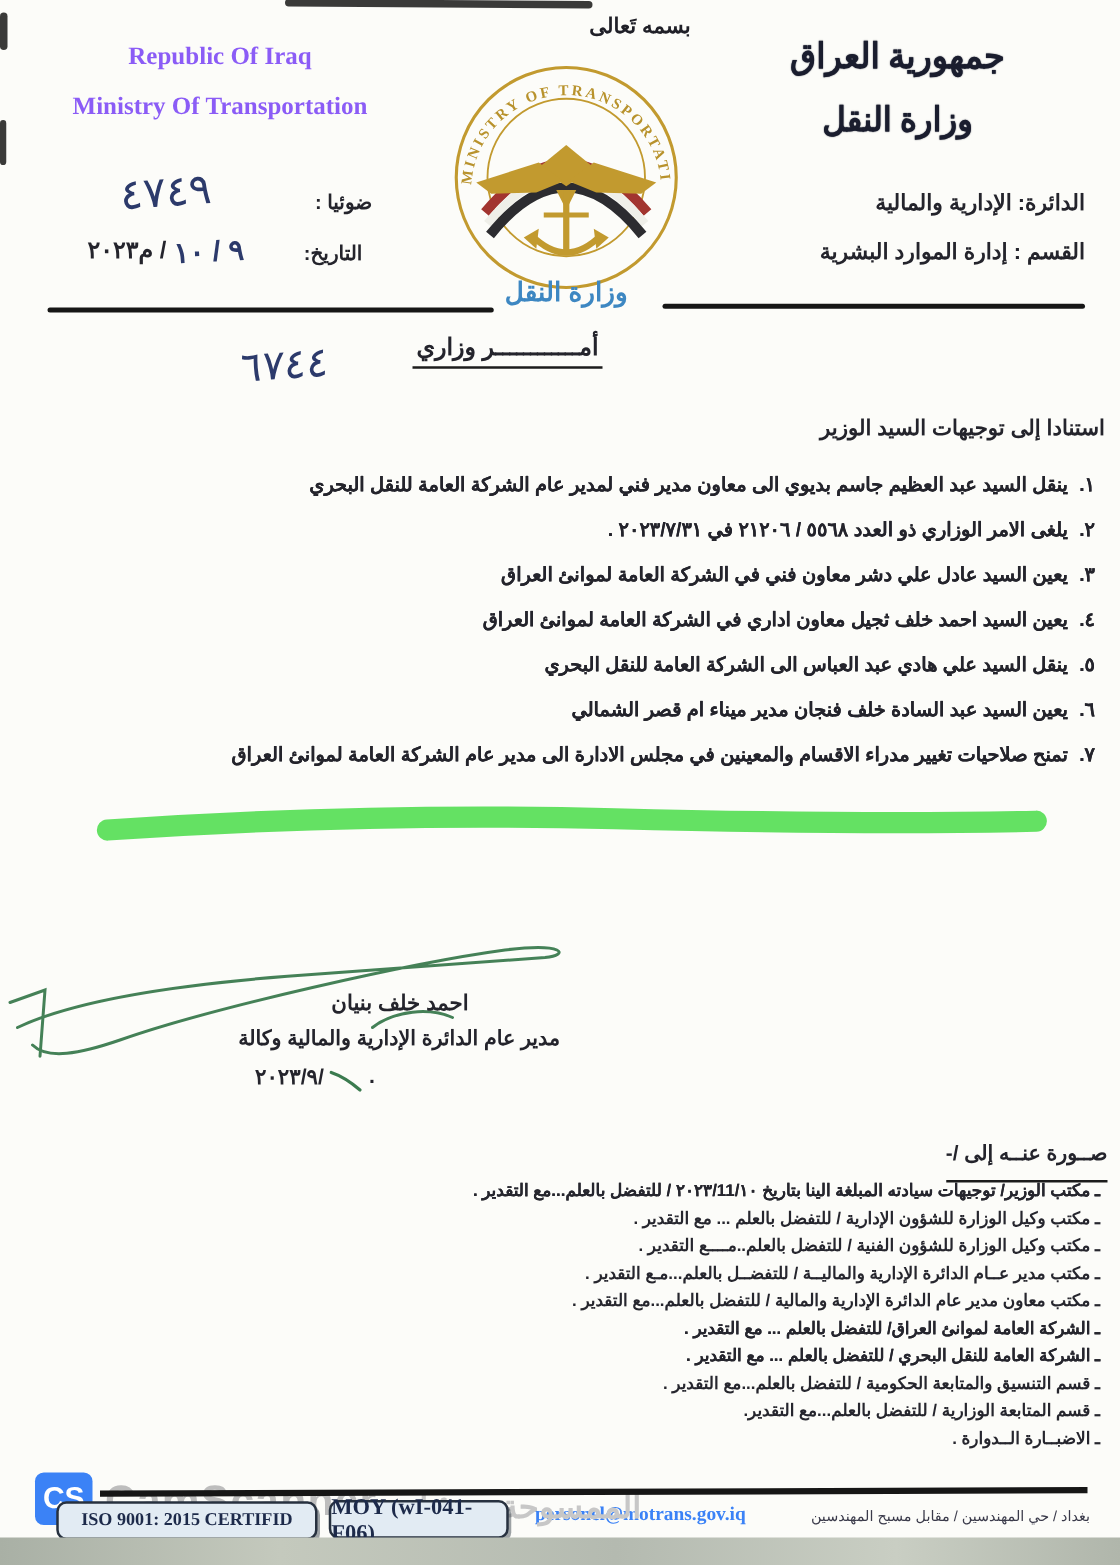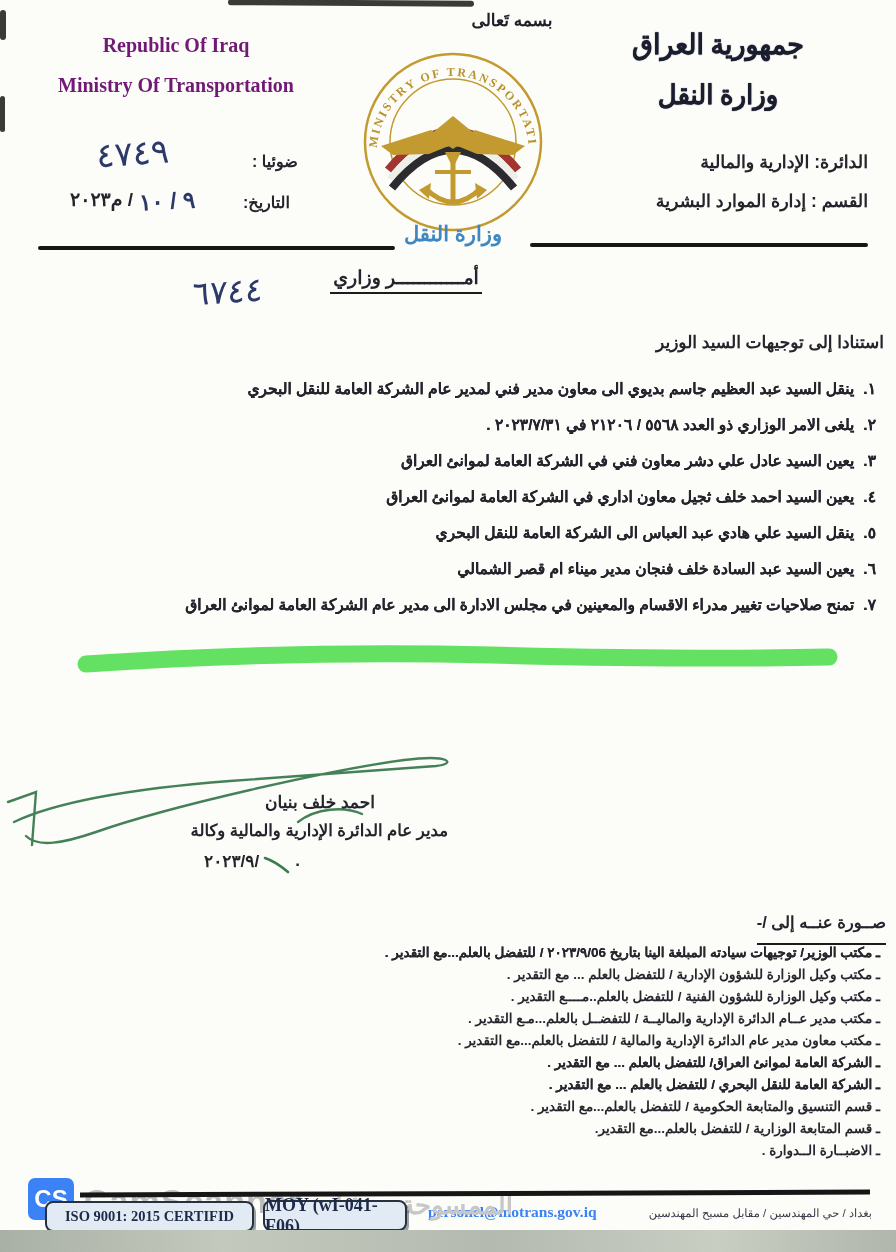--- a/index.html
+++ b/index.html
@@ -3,21 +3,21 @@
 <meta charset="utf-8">
 <style>
   html,body{margin:0;padding:0;}
   body{width:896px;height:1252px;position:relative;overflow:hidden;
        background:#fcfcf9;font-family:"Liberation Sans",sans-serif;color:#24242c;}
   .abs{position:absolute;}
   .ar{direction:rtl;}
   
   .bismillah{left:442px;top:10px;width:140px;text-align:center;font-size:17px;font-weight:700;color:#202028;}
   .en-head{left:38px;top:34px;width:276px;text-align:center;font-family:"Liberation Serif",serif;
-           font-weight:700;color:#701a75;}
+           font-weight:700;color:#8b5cf6;}
   .en-head .l1{font-size:20px;margin-bottom:17px;}
   .en-head .l2{font-size:20px;}
   .callig{left:612px;top:28px;width:212px;text-align:center;color:#1a1d2e;font-weight:900;
           font-family:"Liberation Serif",serif;transform:scaleX(.96);}
   .callig .c1{font-size:28px;text-shadow:0 0 1px #1a1d2e;}
   .callig .c2{font-size:27px;margin-top:18px;text-shadow:0 0 1px #1a1d2e;}
   .dept{right:28px;top:152px;font-size:17.5px;font-weight:700;}
   .sect{right:28px;top:191px;font-size:17.5px;font-weight:700;}
   .num-label{left:252px;top:152px;font-size:16px;font-weight:700;}
   .date-label{left:243px;top:193px;font-size:16px;font-weight:700;}
@@ -178,21 +178,21 @@
 <div class="abs sig-date">
   <span>٢٠٢٣/٩/</span>
   <svg width="30" height="20" style="margin-top:4px;">
     <path d="M3 3 C 12 6, 19 11, 26 17" stroke="#3b7b4f" stroke-width="2.6" fill="none" stroke-linecap="round"></path>
   </svg>
   <span>.</span>
 </div>
 
 <div class="abs copies-head ar">صــورة عنــه إلى /-</div>
 <div class="abs c-list ar" id="copy-list">
-    <div class="c-line bold">ـ مكتب الوزير/ توجيهات سيادته المبلغة الينا بتاريخ ٢٠٢٣/٩/06 / للتفضل بالعلم...مع التقدير .</div>
+    <div class="c-line bold">ـ مكتب الوزير/ توجيهات سيادته المبلغة الينا بتاريخ ٢٠٢٣/11/١٠ / للتفضل بالعلم...مع التقدير .</div>
     <div class="c-line">ـ مكتب وكيل الوزارة للشؤون الإدارية / للتفضل بالعلم ... مع التقدير .</div>
     <div class="c-line">ـ مكتب وكيل الوزارة للشؤون الفنية / للتفضل بالعلم..مــــع التقدير .</div>
     <div class="c-line">ـ مكتب مدير عــام الدائرة الإدارية والماليــة / للتفضــل بالعلم...مـع التقدير .</div>
     <div class="c-line">ـ مكتب معاون مدير عام الدائرة الإدارية والمالية / للتفضل بالعلم...مع التقدير .</div>
     <div class="c-line bold">ـ الشركة العامة لموانئ العراق/ للتفضل بالعلم ... مع التقدير .</div>
     <div class="c-line bold">ـ الشركة العامة للنقل البحري / للتفضل بالعلم ... مع التقدير .</div>
     <div class="c-line">ـ قسم التنسيق والمتابعة الحكومية / للتفضل بالعلم...مع التقدير .</div>
     <div class="c-line">ـ قسم المتابعة الوزارية / للتفضل بالعلم...مع التقدير.</div>
     <div class="c-line">ـ الاضبــارة الــدوارة .</div>
   </div>

